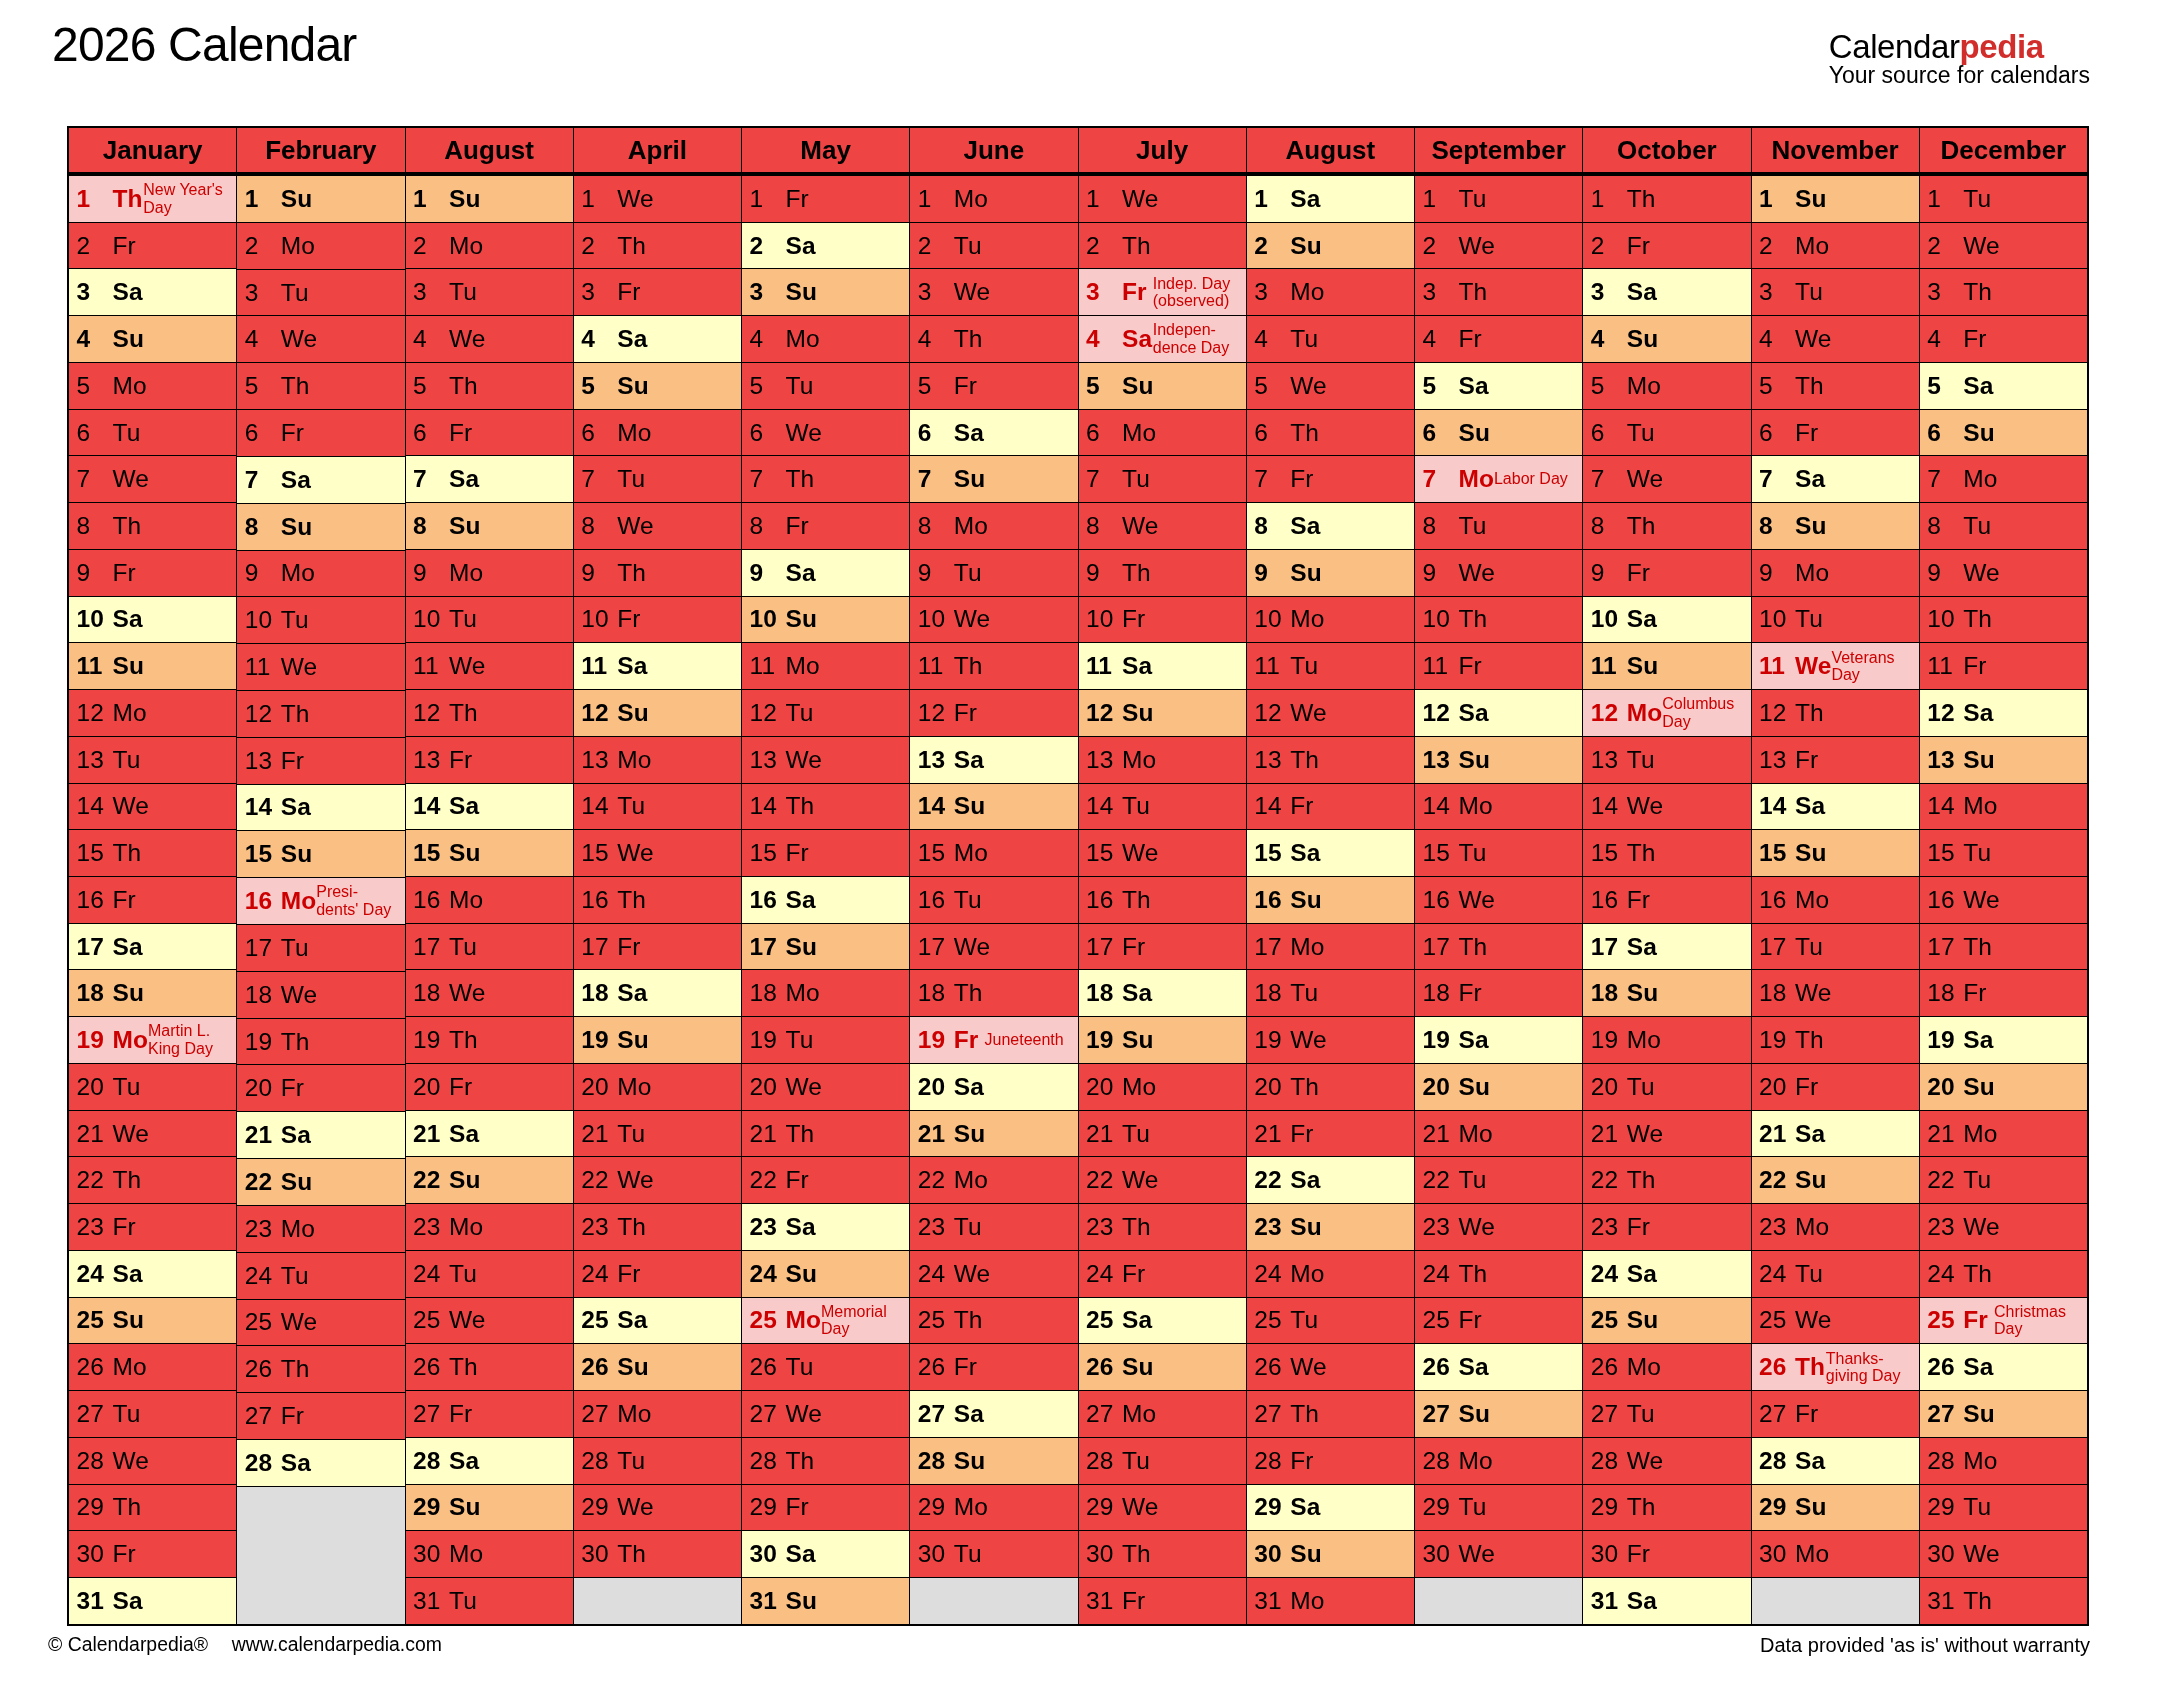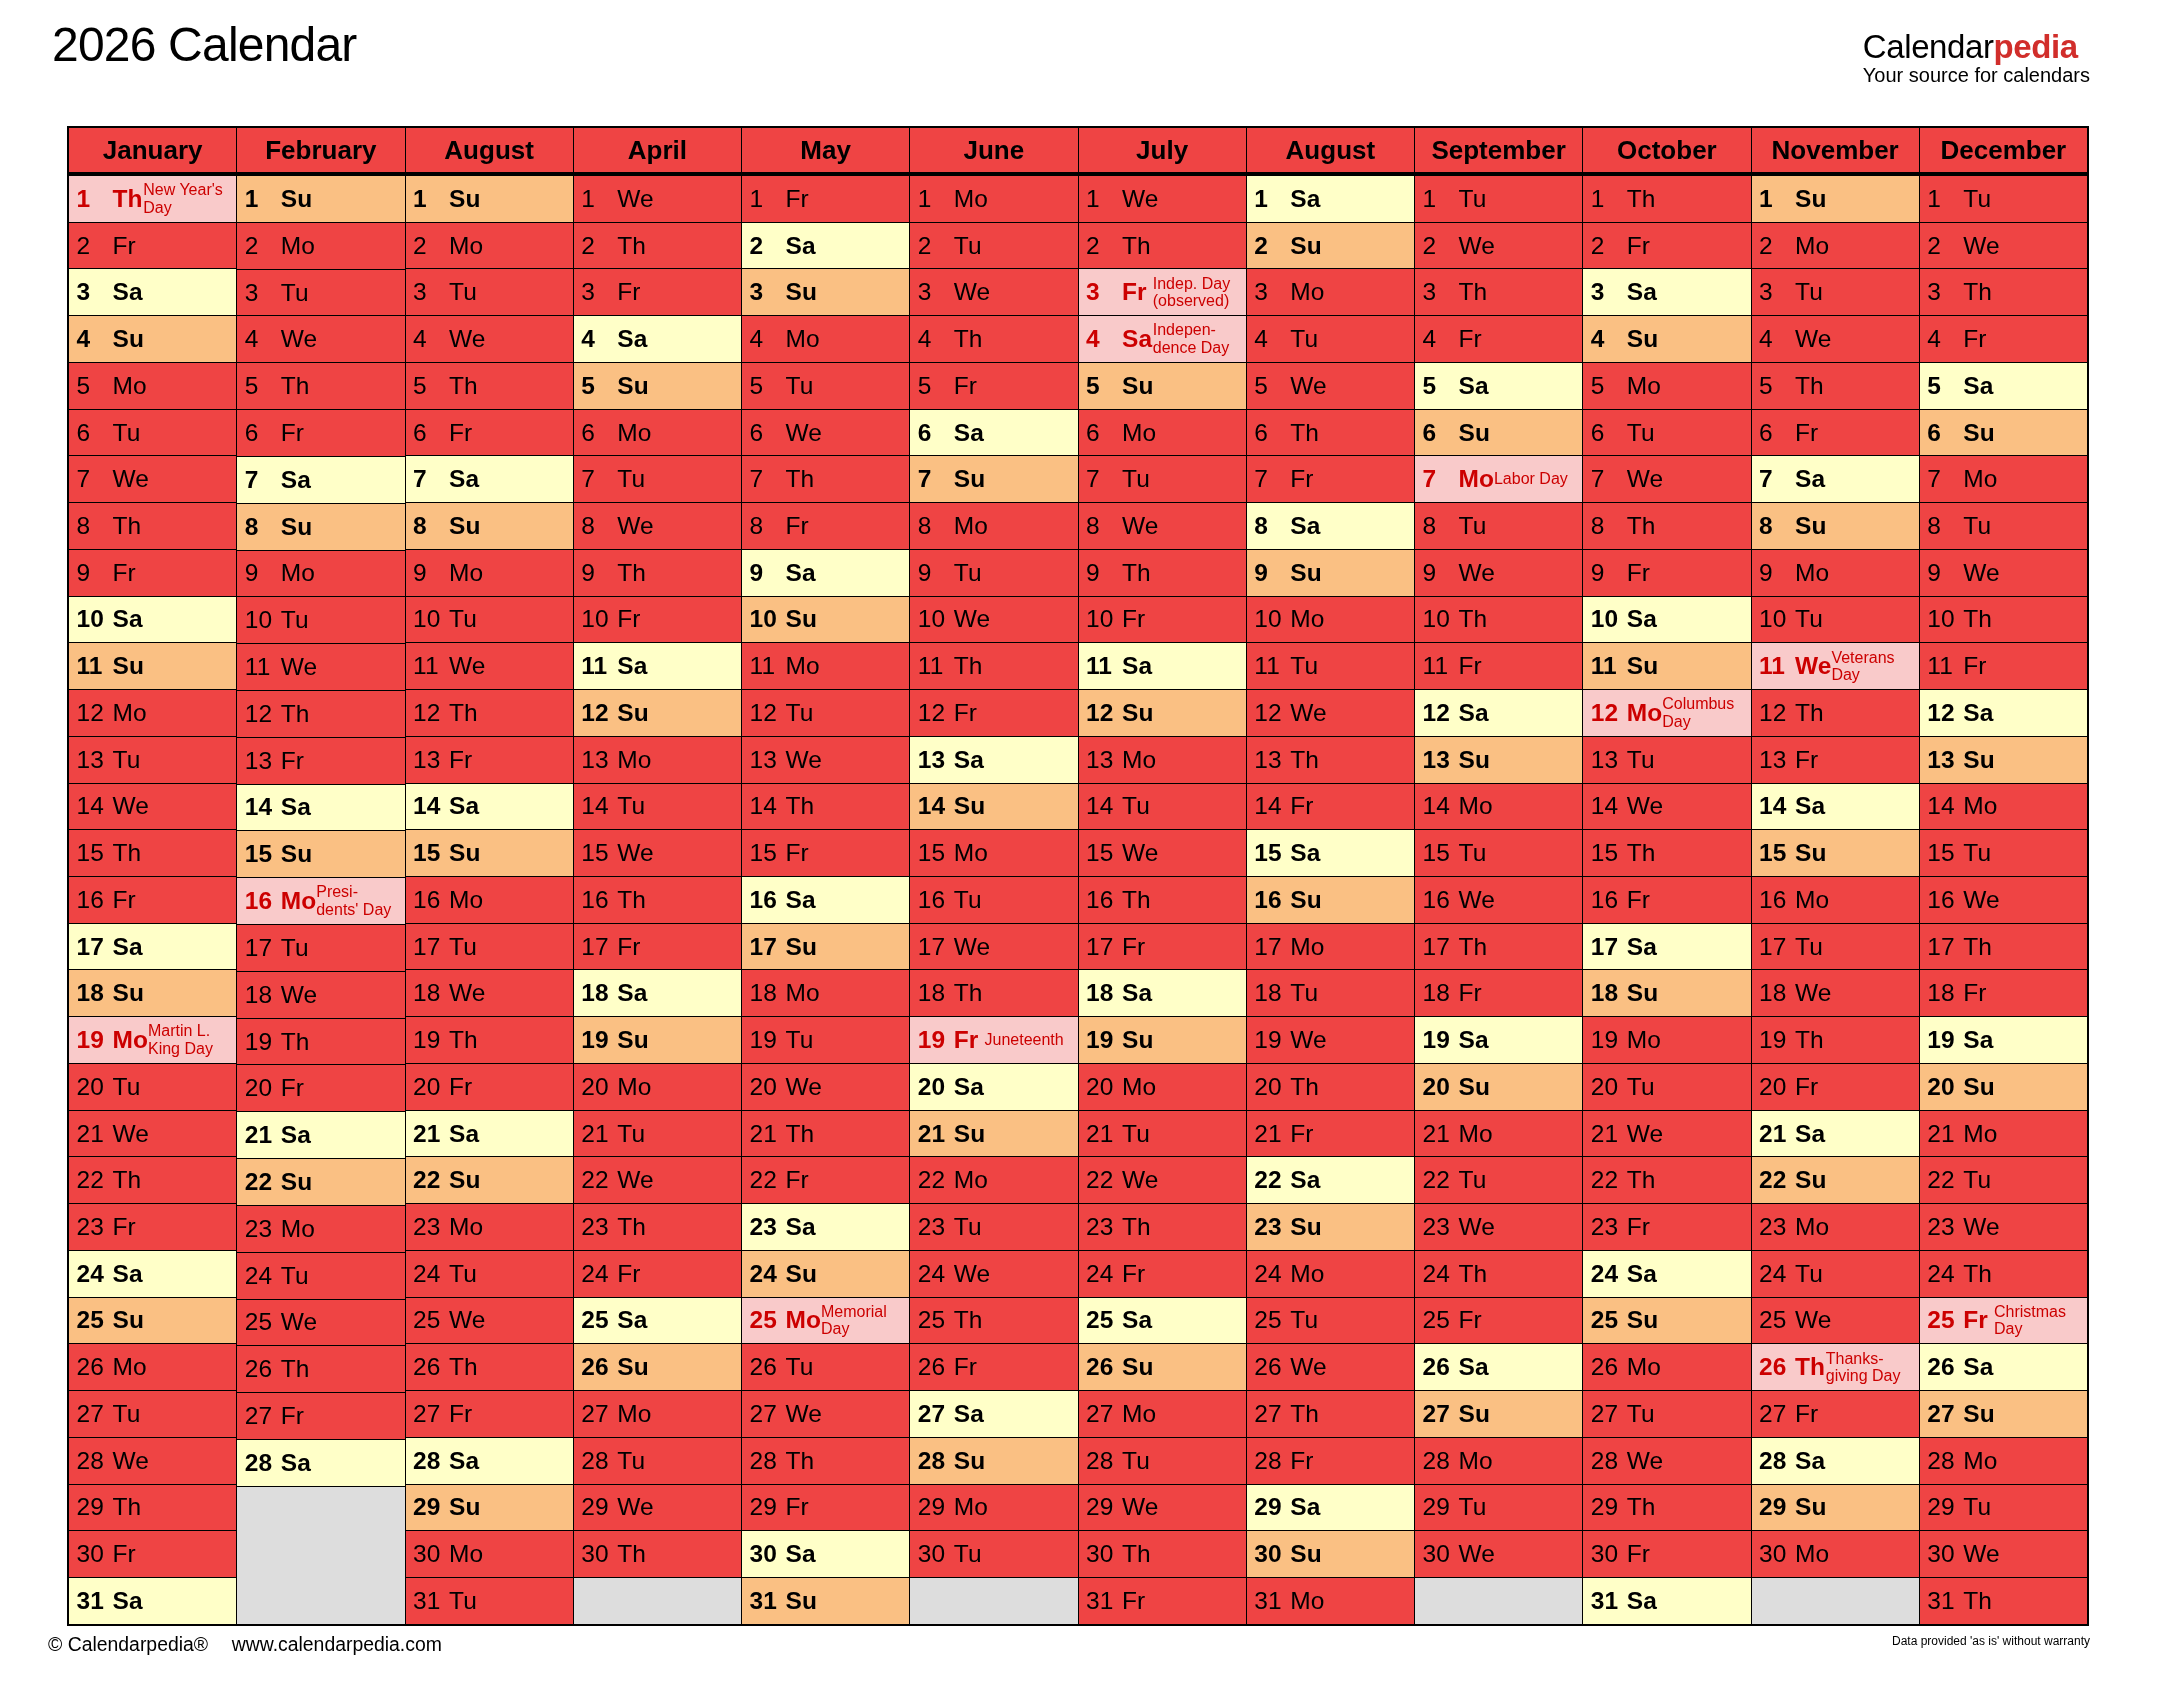--- a/index.html
+++ b/index.html
@@ -3,39 +3,39 @@
 <meta charset="utf-8">
 <title>2026 Calendar</title>
 <style>
   html,body{margin:0;padding:0;background:#fff;}
   body{width:2159px;height:1705px;position:relative;font-family:"Liberation Sans","DejaVu Sans",sans-serif;color:#000;}
   .page{position:absolute;inset:0;background:#fff;}
   .title{position:absolute;left:52px;top:17px;font-size:48px;font-weight:400;letter-spacing:-0.8px;}
   .logo{position:absolute;right:69px;top:30px;text-align:left;}
   .logo-line{font-size:33px;line-height:34px;letter-spacing:-0.4px;}
   .logo-red{color:var(--logo-red);font-weight:700;}
-  .tagline{font-size:20px;line-height:22px;}
+  .tagline{font-size:23px;line-height:22px;}
   .cal{position:absolute;left:67px;top:126px;width:2022px;height:1500px;border:2.5px solid #000;box-sizing:border-box;display:flex;background:#ef4444;}
   .month-col{flex:1 1 0;display:flex;flex-direction:column;border-right:1.7px solid #000;min-width:0;}
   .month-col:last-child{border-right:none;}
   .month-header{height:48px;flex:none;box-sizing:border-box;border-bottom:4.2px solid #000;font-weight:700;font-size:26px;display:flex;align-items:center;justify-content:center;}
   .day-cell{flex:1 1 0;box-sizing:border-box;border-bottom:1.7px solid #000;display:flex;align-items:center;padding-left:7.6px;font-size:24.5px;overflow:hidden;}
   .month-col > div:last-child{border-bottom:none;}
   .num{width:36px;flex:none;}
   .wd{flex:none;}
   .note{margin-left:auto;width:93px;flex:none;font-size:16px;line-height:17.7px;color:var(--holiday-text);padding-right:9px;box-sizing:border-box;white-space:pre-line;}
   .sat{background:var(--saturday);}
   .sun{background:var(--sunday);}
   .hol{background:var(--holiday-bg);color:var(--holiday-text);}
   .sat .num,.sat .wd,.sun .num,.sun .wd,.hol .num,.hol .wd{font-weight:700;}
   .empty{flex:1 1 0;box-sizing:border-box;border-bottom:1.7px solid #000;background:var(--empty);}
   .empty.span3{flex:3 1 0;}
   .footer-left{position:absolute;left:48px;top:1633px;font-size:19.4px;}
   .footer-left span{margin-right:23.6px;}
-  .footer-right{position:absolute;right:69px;top:1634px;font-size:12px;}
+  .footer-right{position:absolute;right:69px;top:1634px;font-size:20px;}
 </style>
 </head>
 <body>
 
 <div class="page">
   <div class="title">2026 Calendar</div>
 
   <div class="logo">
     <div class="logo-line"><span>Calendar</span><span class="logo-red">pedia</span></div>
     <div class="tagline">Your source for calendars</div>

